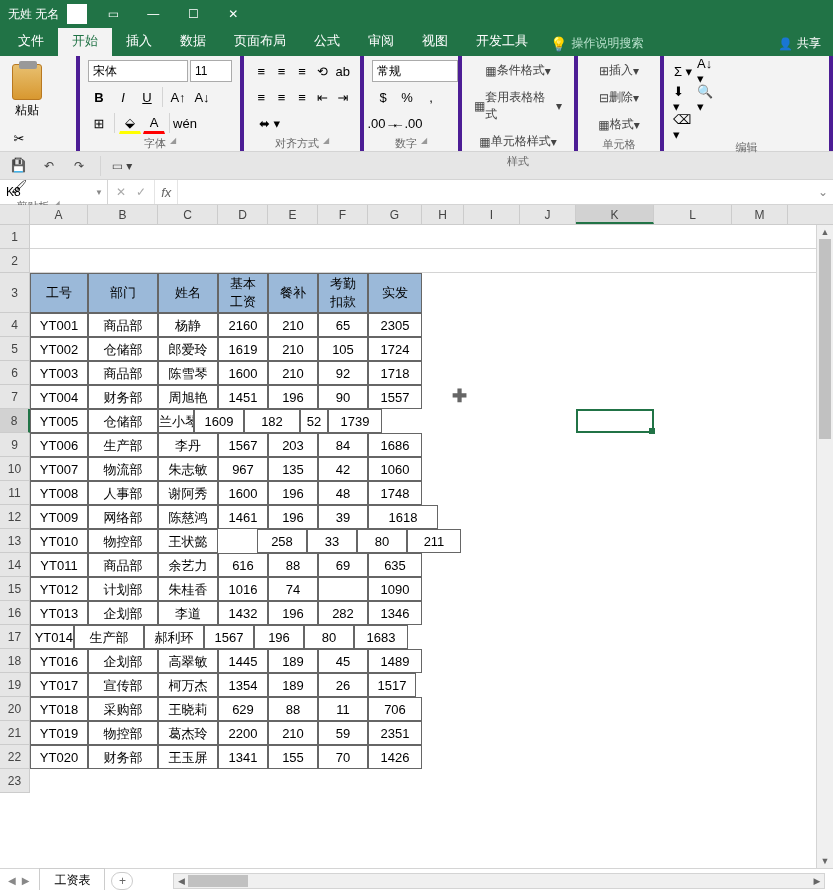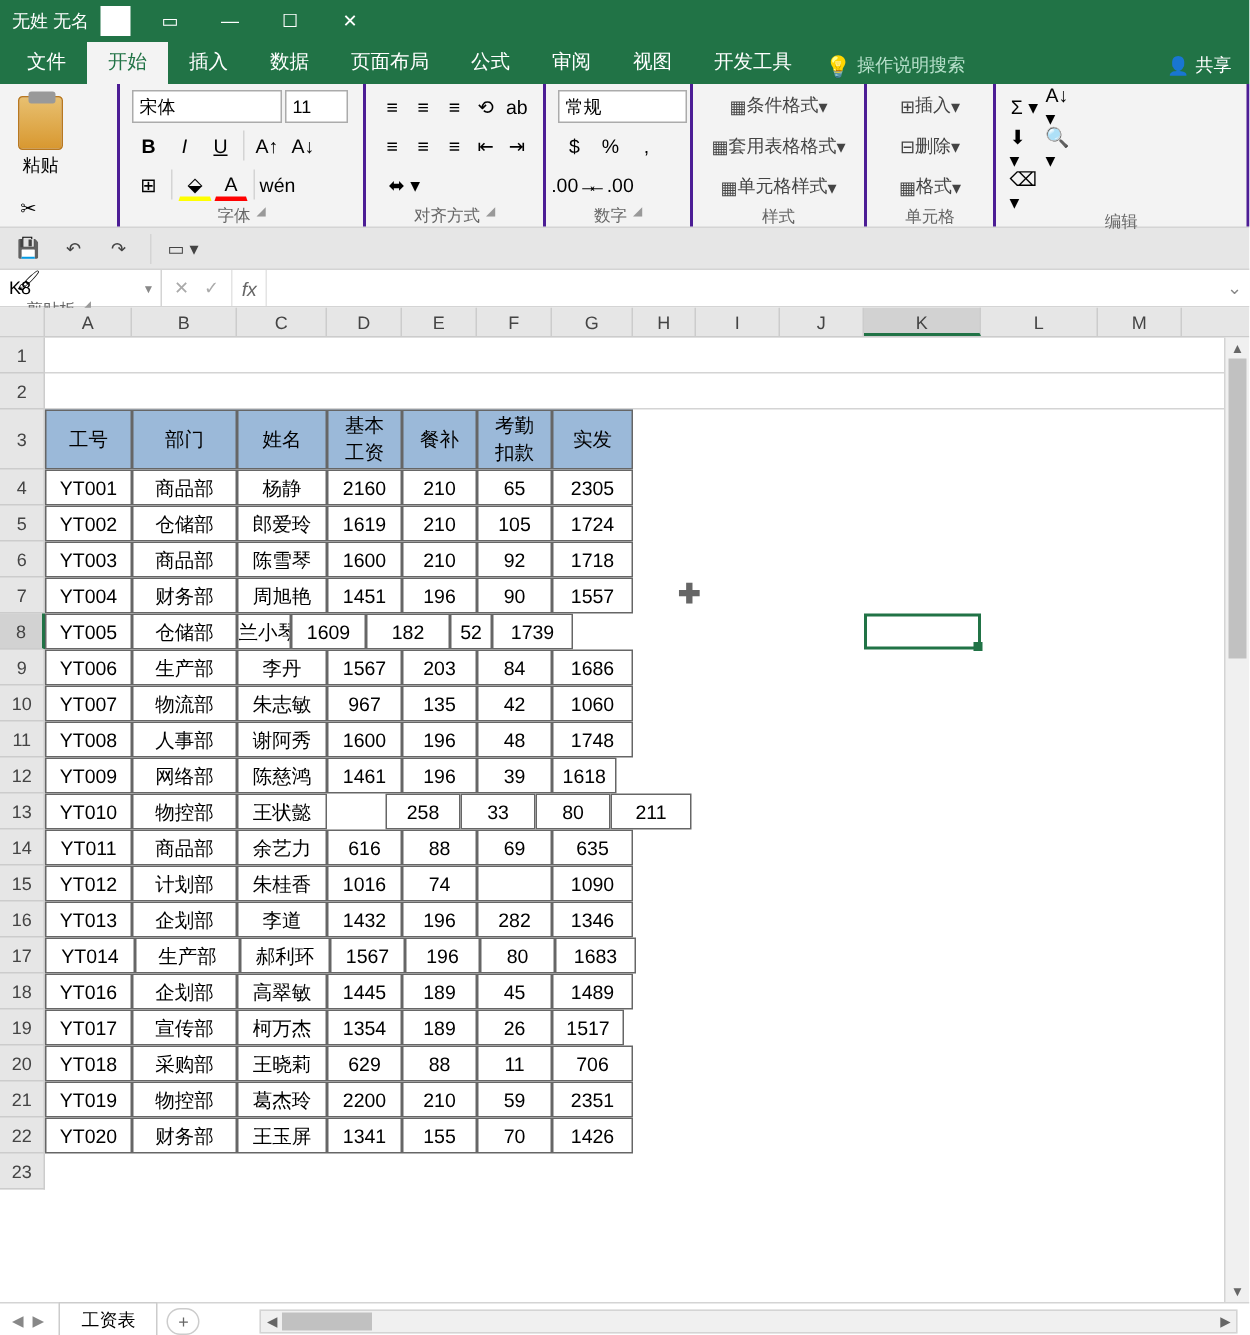--- a/index.html
+++ b/index.html
@@ -17,21 +17,21 @@
 .ribbon-tabs { background: #217346; height: 28px; display: flex; align-items: flex-end; padding: 0 4px; color: #fff; }
 .ribbon-tabs .tab { padding: 6px 14px; font-size: 13px; cursor: pointer; }
 .ribbon-tabs .tab.active { background: #f3f3f3; color: #217346; }
 .ribbon-tabs .tab.file { color: #fff; }
 .ribbon-tabs .spacer { flex: 1; }
 .ribbon-tabs .search-box { display: flex; align-items: center; color: #b7e0cb; font-size: 12px; padding: 4px 8px; }
 .ribbon-tabs .share { color: #fff; font-size: 12px; padding: 4px 8px; display: flex; align-items: center; gap: 4px; }
 
 
 .ribbon { background: #f3f3f3; border-bottom: 1px solid #d4d4d4; height: 96px; display: flex; }
-.ribbon-group { border-right: 2px solid #4c1d95; padding: 4px 8px 2px; display: flex; flex-direction: column; justify-content: space-between; }
+.ribbon-group { border-right: 4px solid #4c1d95; padding: 4px 8px 2px; display: flex; flex-direction: column; justify-content: space-between; }
 .ribbon-group .controls { display: flex; gap: 4px; flex-wrap: wrap; align-items: center; }
 .ribbon-group .label { text-align: center; font-size: 11px; color: #666; padding-top: 2px; display: flex; justify-content: center; gap: 4px; }
 .ribbon-group .label .caret { font-size: 8px; color: #999; }
 .ribbon-btn { padding: 2px 4px; display: flex; align-items: center; justify-content: center; font-size: 12px; color: #444; }
 .ribbon-big { display: flex; flex-direction: column; align-items: center; gap: 2px; padding: 4px; }
 .paste-icon { width: 30px; height: 36px; background: linear-gradient(#e8c070, #d89830); border: 1px solid #b87820; border-radius: 3px; position: relative; }
 .paste-icon::before { content: ""; position: absolute; top: -4px; left: 6px; width: 18px; height: 8px; background: #999; border-radius: 2px; }
 .font-select { border: 1px solid #ababab; background: #fff; font-size: 12px; padding: 1px 4px; height: 22px; }
 .font-name { width: 100px; }
 .font-size { width: 42px; }
@@ -416,21 +416,21 @@
         <div class="cell datac" style="width: 50px;">48</div>
         <div class="cell datac" style="width: 54px;">1748</div>
       </div>
       <div class="data-row">
         <div class="cell datac" style="width: 58px;">YT009</div>
         <div class="cell datac" style="width: 70px;">网络部</div>
         <div class="cell datac" style="width: 60px;">陈慈鸿</div>
         <div class="cell datac" style="width: 50px;">1461</div>
         <div class="cell datac" style="width: 50px;">196</div>
         <div class="cell datac" style="width: 50px;">39</div>
-        <div class="cell datac" style="width: 43px;">1618</div>
+        <div class="cell datac" style="width: 70px;">1618</div>
       </div>
       <div class="data-row">
         <div class="cell datac" style="width: 58px;">YT010</div>
         <div class="cell datac" style="width: 70px;">物控部</div>
         <div class="cell datac" style="width: 60px;">王状懿</div>
         <div class="cell datac" style="width: 50px; margin-left: 39px;">258</div>
         <div class="cell datac" style="width: 50px;">33</div>
         <div class="cell datac" style="width: 50px;">80</div>
         <div class="cell datac" style="width: 54px;">211</div>
       </div>
@@ -455,21 +455,21 @@
       <div class="data-row">
         <div class="cell datac" style="width: 58px;">YT013</div>
         <div class="cell datac" style="width: 70px;">企划部</div>
         <div class="cell datac" style="width: 60px;">李道</div>
         <div class="cell datac" style="width: 50px;">1432</div>
         <div class="cell datac" style="width: 50px;">196</div>
         <div class="cell datac" style="width: 50px;">282</div>
         <div class="cell datac" style="width: 54px;">1346</div>
       </div>
       <div class="data-row">
-        <div class="cell datac" style="width: 60px;">YT014</div>
+        <div class="cell datac" style="width: 44px; text-align: right;">YT014</div>
         <div class="cell datac" style="width: 70px;">生产部</div>
         <div class="cell datac" style="width: 60px;">郝利环</div>
         <div class="cell datac" style="width: 50px;">1567</div>
         <div class="cell datac" style="width: 50px;">196</div>
         <div class="cell datac" style="width: 50px;">80</div>
         <div class="cell datac" style="width: 54px;">1683</div>
       </div>
       <div class="data-row">
         <div class="cell datac" style="width: 58px;">YT016</div>
         <div class="cell datac" style="width: 70px;">企划部</div>

